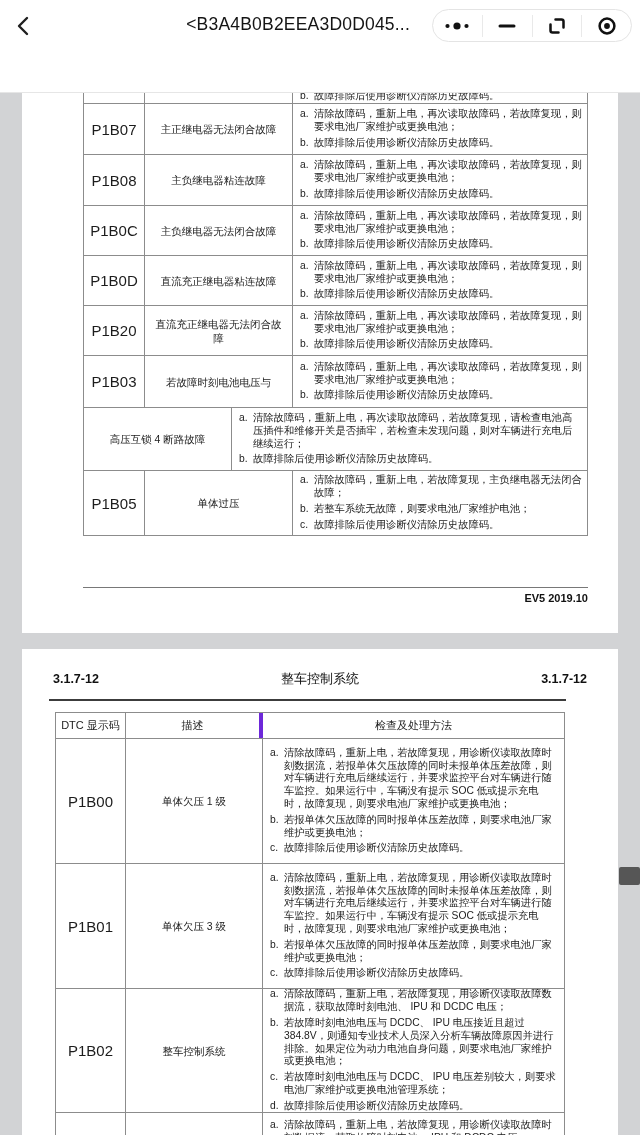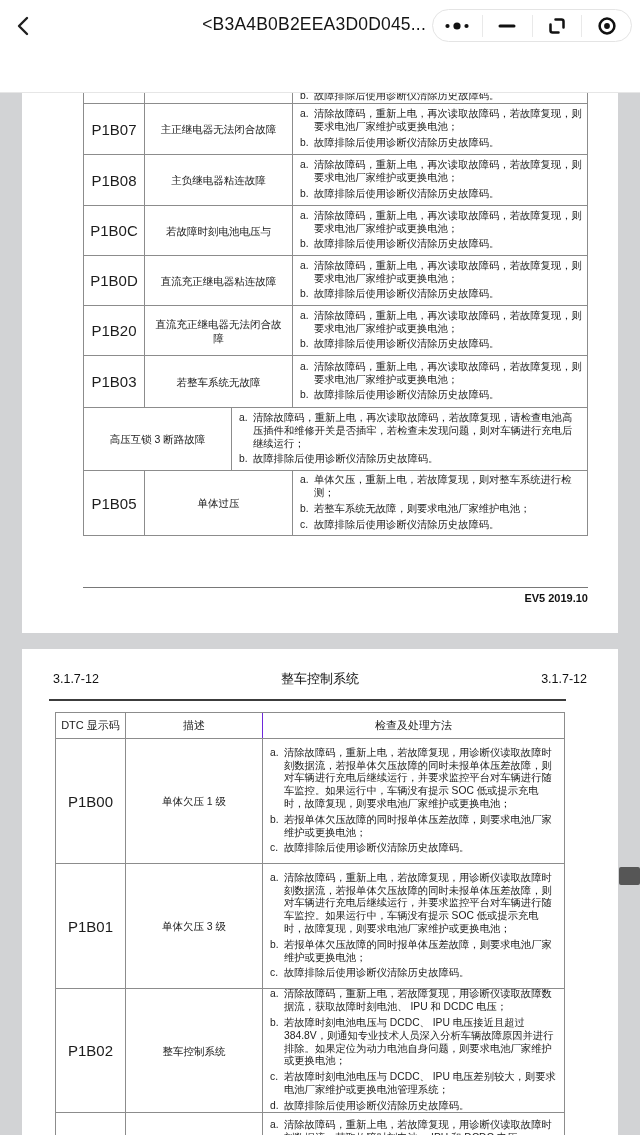--- a/index.html
+++ b/index.html
@@ -6,21 +6,21 @@
   body{
     width:640px;height:1135px;position:relative;overflow:hidden;
     background:#fff;font-family:"Liberation Sans","DejaVu Sans",sans-serif;
     -webkit-font-smoothing:antialiased;
   }
   *{box-sizing:border-box}
 
   
   .titlebar{position:absolute;top:0;left:0;right:0;height:50px;background:#fff;z-index:5}
   .back-btn{position:absolute;left:12px;top:14px;width:24px;height:24px;cursor:pointer}
-  .doc-title{position:absolute;right:214px;top:14px;font-size:17.5px;color:#141414;white-space:nowrap;letter-spacing:.2px}
+  .doc-title{position:absolute;right:230px;top:14px;font-size:17.5px;color:#141414;white-space:nowrap;letter-spacing:.2px}
   .pill{position:absolute;right:8px;top:9px;width:200px;height:33px;border:1px solid #e4e4e4;
         border-radius:17px;background:#fff;display:flex;align-items:center}
   .pill-btn{flex:1;height:100%;display:flex;align-items:center;justify-content:center;cursor:pointer}
   .pill-sep{width:1px;height:22px;background:#e9e9e9}
 
   
   .toolbar{position:absolute;top:50px;left:0;right:0;height:43px;background:#fff;border-bottom:1px solid #e6e6e6;z-index:5}
   .toc-btn{position:absolute;left:10px;top:56px;width:32px;height:32px}
   .green-dot{position:absolute;right:-1px;top:-2px;width:10px;height:10px;border-radius:50%;background:#3ec45f}
   .search-btn{position:absolute;left:45px;top:60px;width:25px;height:25px}
@@ -55,28 +55,28 @@
   .t2 .c1{width:70px}.t2 .c2{width:137px}
   .step{display:flex;font-size:10.3px;line-height:12.8px;color:#1c1c1c}
   .step .m{width:14px;flex:none}
   .step .t{flex:1}
   .clip-top .c3{justify-content:flex-end;padding-bottom:2px}
   .clip-top .step{line-height:11px}
   .t2 .trow:last-child .c3{justify-content:flex-start;padding-top:6px}
   .thead{display:flex;height:26px;border-bottom:1px solid #8c8c8c;font-size:11px;color:#1c1c1c}
   .thead .hc1,.thead .hc2,.thead .hc3{display:flex;align-items:center;justify-content:center}
   .thead .hc1{width:70px;border-right:1px solid #8c8c8c}
-  .thead .hc2{width:137px;border-right:1px solid #6d28d9}
+  .thead .hc2{width:137px;border-right:4px solid #6d28d9}
   .thead .hc3{flex:1}
 
   
   .footer-rule{position:absolute;left:61px;top:494px;width:505px;height:1px;background:#787878}
   .footer-text{position:absolute;left:61px;top:499px;width:505px;text-align:right;font-size:11px;font-weight:bold;color:#111}
   .p2-header{position:absolute;left:31px;width:534px;top:21px;display:flex;justify-content:space-between;align-items:baseline}
-  .p2-header .hl{font-size:12.5px;font-weight:normal;color:#111}
+  .p2-header .hl{font-size:12.5px;font-weight:bold;color:#111}
   .p2-header .hcen{font-size:13px;color:#111}
   .p2-rule{position:absolute;left:27px;top:50px;width:517px;height:2px;background:#3c3c3c}
 
   svg{display:block}
 </style>
 </head>
 <body>
 
 <div class="titlebar">
   <div class="back-btn">
@@ -213,21 +213,21 @@
               <div class="t">清除故障码，重新上电，再次读取故障码，若故障复现，则要求电池厂家维护或更换电池；</div>
             </div>
             <div class="step">
               <div class="m">b.</div>
               <div class="t">故障排除后使用诊断仪清除历史故障码。</div>
             </div>
           </div>
         </div>
         <div class="trow" style="height: 50px;">
           <div class="cell c1">P1B0C</div>
-          <div class="cell c2">若故障时刻电池电压与</div>
+          <div class="cell c2">主负继电器无法闭合故障</div>
           <div class="cell c3">
             <div class="step">
               <div class="m">a.</div>
               <div class="t">清除故障码，重新上电，再次读取故障码，若故障复现，则要求电池厂家维护或更换电池；</div>
             </div>
             <div class="step">
               <div class="m">b.</div>
               <div class="t">故障排除后使用诊断仪清除历史故障码。</div>
             </div>
           </div>
@@ -255,52 +255,52 @@
               <div class="t">清除故障码，重新上电，再次读取故障码，若故障复现，则要求电池厂家维护或更换电池；</div>
             </div>
             <div class="step">
               <div class="m">b.</div>
               <div class="t">故障排除后使用诊断仪清除历史故障码。</div>
             </div>
           </div>
         </div>
         <div class="trow" style="height: 52px;">
           <div class="cell c1">P1B03</div>
-          <div class="cell c2">若整车系统无故障</div>
+          <div class="cell c2">若故障时刻电池电压与</div>
           <div class="cell c3">
             <div class="step">
               <div class="m">a.</div>
               <div class="t">清除故障码，重新上电，再次读取故障码，若故障复现，则要求电池厂家维护或更换电池；</div>
             </div>
             <div class="step">
               <div class="m">b.</div>
               <div class="t">故障排除后使用诊断仪清除历史故障码。</div>
             </div>
           </div>
         </div>
         <div class="trow" style="height: 63px;">
-          <div class="cell c2">高压互锁 3 断路故障</div>
+          <div class="cell c2">高压互锁 4 断路故障</div>
           <div class="cell c3">
             <div class="step">
               <div class="m">a.</div>
               <div class="t">清除故障码，重新上电，再次读取故障码，若故障复现，请检查电池高压插件和维修开关是否插牢，若检查未发现问题，则对车辆进行充电后继续运行；</div>
             </div>
             <div class="step">
               <div class="m">b.</div>
               <div class="t">故障排除后使用诊断仪清除历史故障码。</div>
             </div>
           </div>
         </div>
         <div class="trow" style="height: 65px;">
           <div class="cell c1">P1B05</div>
           <div class="cell c2">单体过压</div>
           <div class="cell c3">
             <div class="step">
               <div class="m">a.</div>
-              <div class="t">单体欠压，重新上电，若故障复现，则对整车系统进行检测；</div>
+              <div class="t">清除故障码，重新上电，若故障复现，主负继电器无法闭合故障；</div>
             </div>
             <div class="step">
               <div class="m">b.</div>
               <div class="t">若整车系统无故障，则要求电池厂家维护电池；</div>
             </div>
             <div class="step">
               <div class="m">c.</div>
               <div class="t">故障排除后使用诊断仪清除历史故障码。</div>
             </div>
           </div>

